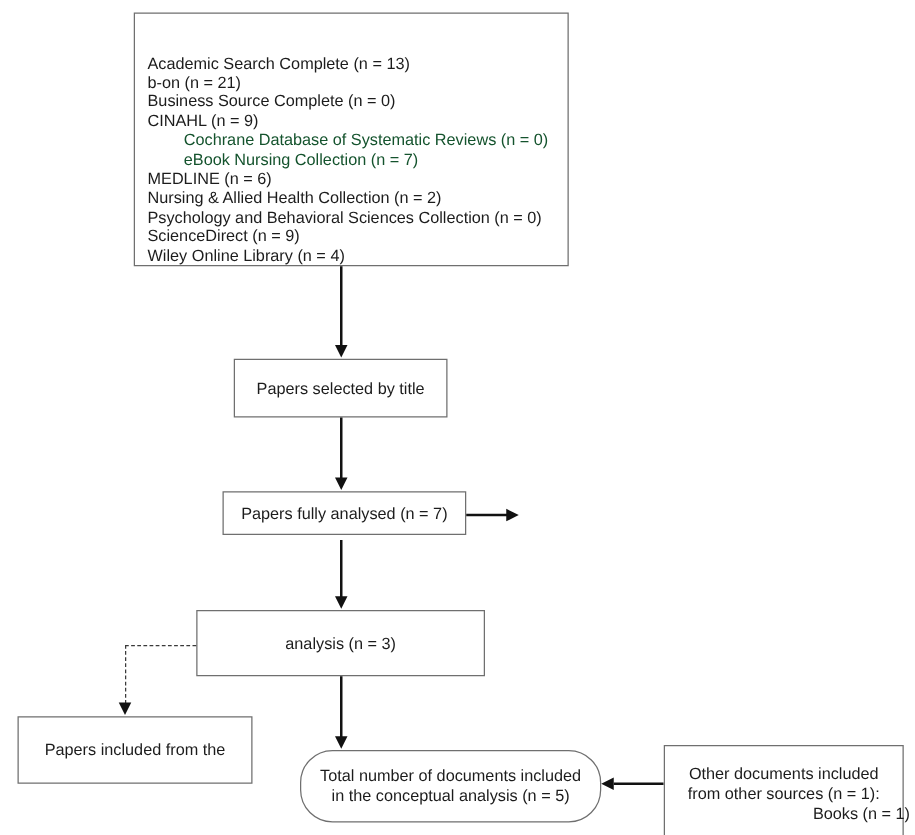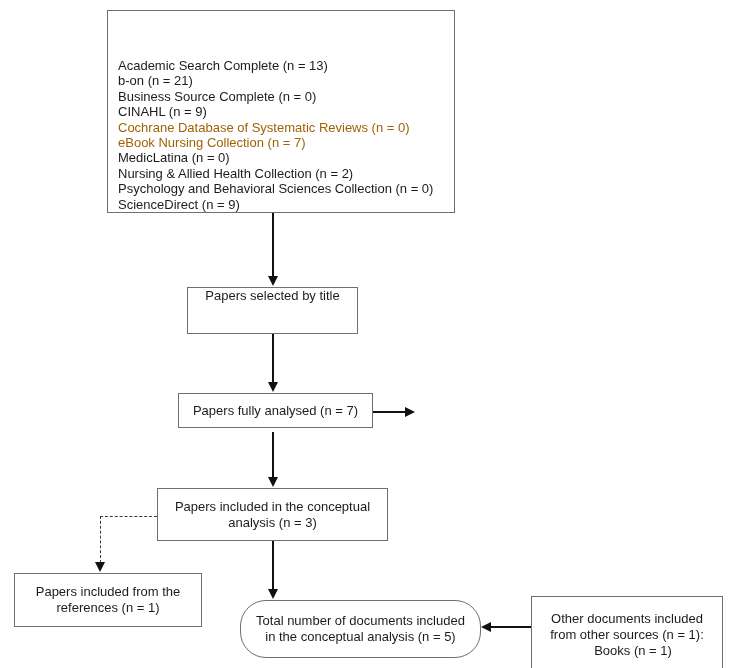--- a/index.html
+++ b/index.html
@@ -24,38 +24,38 @@
     justify-content: center;
     text-align: center;
   }
   .box .line { width: 100%; }
   .box.left-align {
     justify-content: flex-end;
     text-align: left;
     padding: 2px 8px 0 10px;
     line-height: 15.4px;
   }
-  .muted { color: #a16207; }
-  .align-left { text-align: center; padding-left: 6px; }
+  .muted { color: #14532d; margin-left: 29px; }
+  .align-left { text-align: right; padding-left: 6px; }
 
   
   .stem-v { position: absolute; width: 2px; background: #111111; }
   .stem-h { position: absolute; height: 2px; background: #111111; }
   .dash-h { position: absolute; height: 0; border-top: 1px dashed #3a3a3a; }
   .dash-v { position: absolute; width: 0; border-left: 1px dashed #3a3a3a; }
 
   
   .head { position: absolute; width: 0; height: 0; }
   .head.down  { border-left: 5px solid transparent; border-right: 5px solid transparent; border-top: 10px solid #111111; }
   .head.right { border-top: 5px solid transparent; border-bottom: 5px solid transparent; border-left: 10px solid #111111; }
   .head.left  { border-top: 5px solid transparent; border-bottom: 5px solid transparent; border-right: 10px solid #111111; }
 
   
   #box-sources    { left: 107px; top: 10px;  width: 348px; height: 203px; }
-  #box-selected   { left: 187px; top: 287px; width: 171px; height: 47px; justify-content: space-between; }
+  #box-selected   { left: 187px; top: 287px; width: 171px; height: 47px; }
   #box-analysed   { left: 178px; top: 393px; width: 195px; height: 35px; }
   #box-excluded   { left: 415px; top: 387px; width: 218px; height: 52px; }
   #box-conceptual { left: 157px; top: 488px; width: 231px; height: 53px; }
   #box-references { left: 14px;   top: 573px; width: 188px; height: 54px; }
   #box-total      { left: 240px; top: 600px; width: 241px; height: 58px; border-radius: 26px; }
   #box-other      { left: 531px; top: 596px; width: 192px; height: 78px; }
 
   
   #a1-stem { left: 272px; top: 213px; height: 64px; }
   #a1-head { left: 268px; top: 276px; }
@@ -78,24 +78,25 @@
 
 <div class="stage">
 
   <div class="box left-align" id="box-sources">
     <div class="line">Academic Search Complete (n = 13)</div>
     <div class="line">b-on (n = 21)</div>
     <div class="line">Business Source Complete (n = 0)</div>
     <div class="line">CINAHL (n = 9)</div>
     <div class="line muted">Cochrane Database of Systematic Reviews (n = 0)</div>
     <div class="line muted">eBook Nursing Collection (n = 7)</div>
-    <div class="line">MedicLatina (n = 0)</div>
+    <div class="line">MEDLINE (n = 6)</div>
     <div class="line">Nursing &amp; Allied Health Collection (n = 2)</div>
     <div class="line">Psychology and Behavioral Sciences Collection (n = 0)</div>
     <div class="line">ScienceDirect (n = 9)</div>
+    <div class="line">Wiley Online Library (n = 4)</div>
   </div>
 
   <div class="stem-v" id="a1-stem"></div>
   <div class="head down" id="a1-head"></div>
 
   <div class="box" id="box-selected">
     <div class="line">Papers selected by title</div>
   </div>
 
   <div class="stem-v" id="a2-stem"></div>
@@ -106,31 +107,29 @@
   </div>
 
   <div class="stem-h" id="ar-stem"></div>
   <div class="head right" id="ar-head"></div>
 
 
   <div class="stem-v" id="a3-stem"></div>
   <div class="head down" id="a3-head"></div>
 
   <div class="box" id="box-conceptual">
-    <div class="line">Papers included in the conceptual</div>
     <div class="line">analysis (n = 3)</div>
   </div>
 
   <div class="dash-h" id="ad-h"></div>
   <div class="dash-v" id="ad-v"></div>
   <div class="head down" id="ad-head"></div>
 
   <div class="box" id="box-references">
     <div class="line">Papers included from the</div>
-    <div class="line">references (n = 1)</div>
   </div>
 
   <div class="stem-v" id="a4-stem"></div>
   <div class="head down" id="a4-head"></div>
 
   <div class="box" id="box-total">
     <div class="line">Total number of documents included</div>
     <div class="line">in the conceptual analysis (n = 5)</div>
   </div>
 

